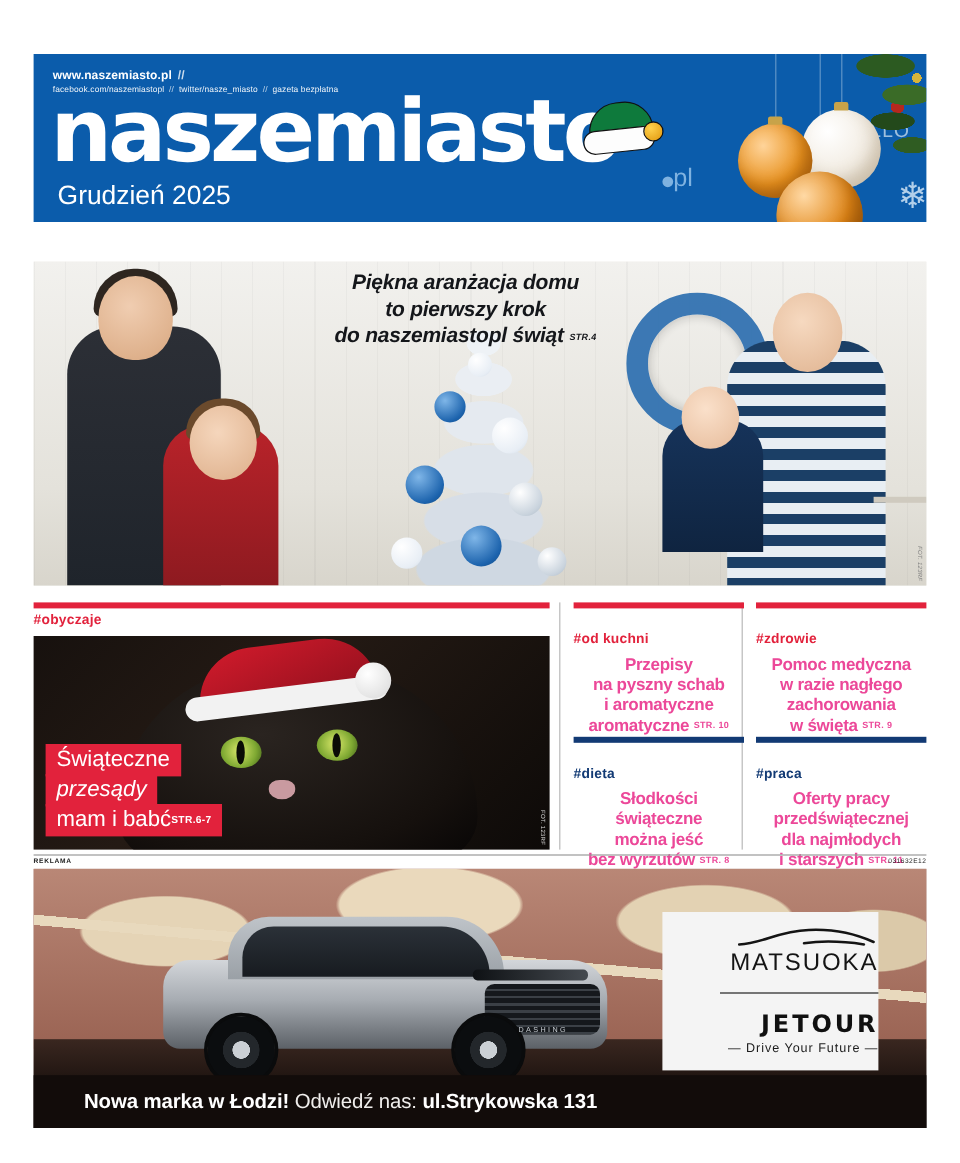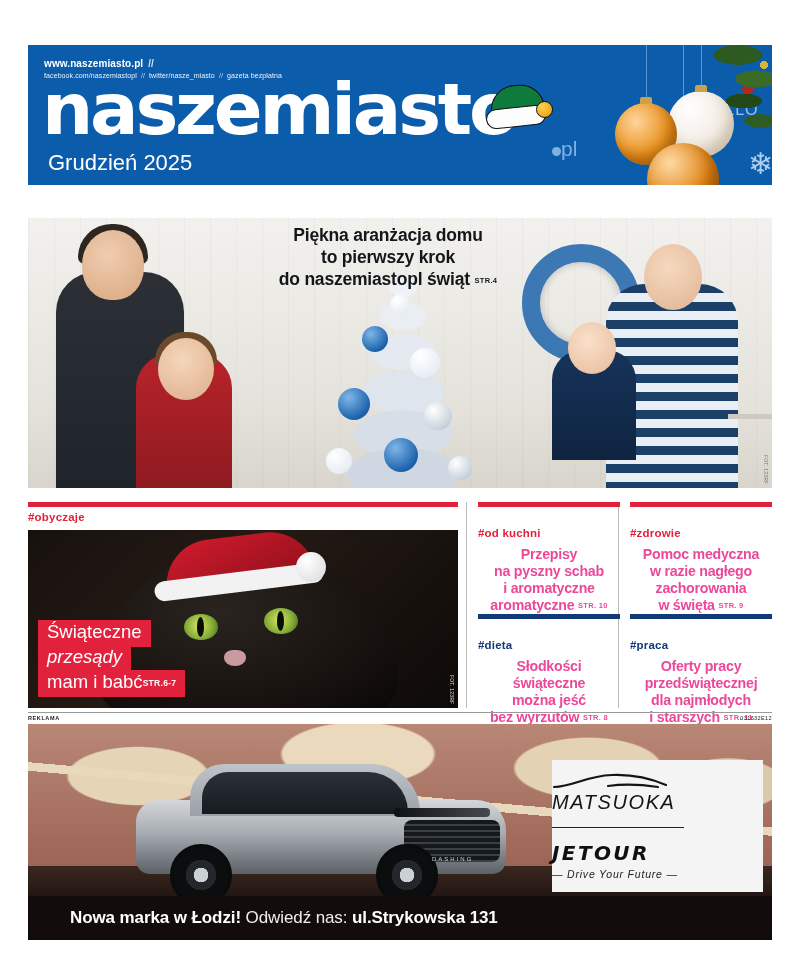--- a/index.html
+++ b/index.html
@@ -122,20 +122,21 @@
   #sec-dom-head { position: absolute; left: 28px; top: 190px; width: 744px; }
   #sec-dom-head .hashtag { margin-top: 5px; }
 
   
   .hero {
     position: absolute; left: 28px; top: 218px;
     width: 744px; height: 270px;
     overflow: hidden;
     background:
       linear-gradient(180deg, #efeeea 0%, #e7e5df 40%, #dedcd5 100%);
+    font-style: italic;
   }
   .hero-wallpaper {
     position: absolute; inset: 0;
     background:
       repeating-linear-gradient(90deg, rgba(0,0,0,.03) 0 1px, transparent 1px 26px),
       linear-gradient(180deg,#f2f1ee 0%, #e4e2db 70%, #d8d5cc 100%);
   }
   
   .xtree {
     position: absolute; left: 270px; top: 34px; width: 210px; height: 236px;
@@ -356,23 +357,23 @@
     border: 3px solid #0a0b0c;
   }
   #wheel-rear { left: 34px; }
   #wheel-front { left: 240px; }
   .car-badge {
     position: absolute; left: 296px; top: 96px;
     font-size: 6px; color: #c9ced3; letter-spacing: 2px;
   }
   .ad-logo-panel {
     position: absolute; left: 552px; top: 760px;
-    width: 211px; height: 132px; background: #f4f4f4;
-    display: flex; flex-direction: column; align-items: flex-start;
-    justify-content: center; gap: 0; font-style: italic;
+    width: 180px; height: 132px; background: #f4f4f4;
+    display: flex; flex-direction: column; align-items: flex-end;
+    justify-content: center; gap: 0;
   }
   .matsuoka-swoosh { width: 118px; height: 16px; }
   .matsuoka-name {
     font-size: 20px; letter-spacing: 1.6px; color: #141414; font-weight: 400;
     font-family: "Liberation Sans", sans-serif; margin-top: 2px;
   }
   .logo-hr { width: 132px; height: 1px; background: #222; margin: 13px 0 13px 0; }
   .jetour-name {
     font-size: 20px; letter-spacing: 2.4px; color: #101010; font-weight: bold;
     font-family: "DejaVu Sans", sans-serif;

